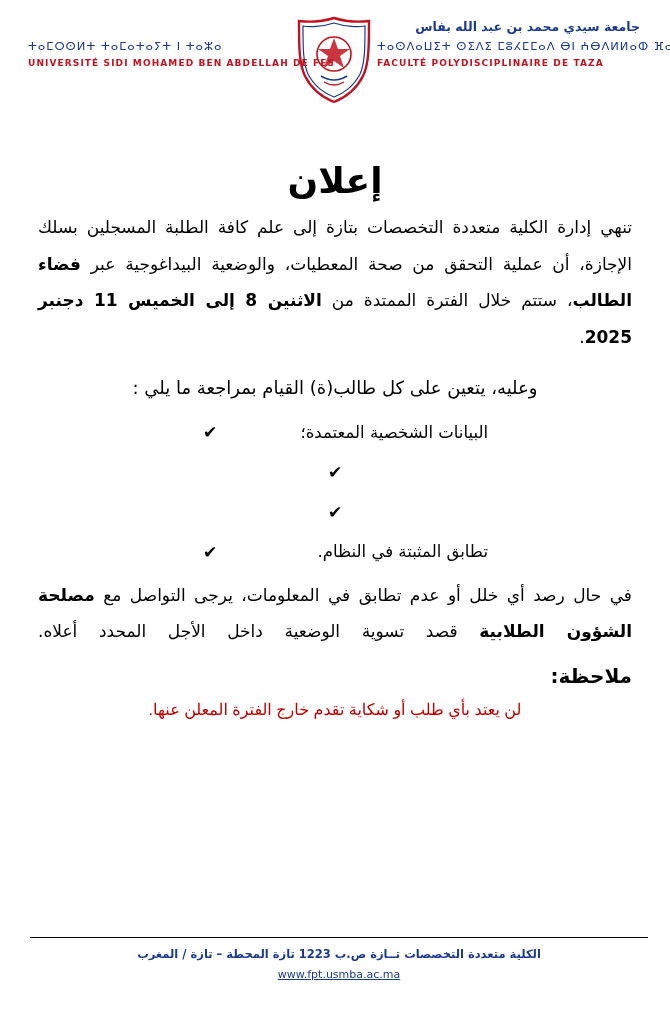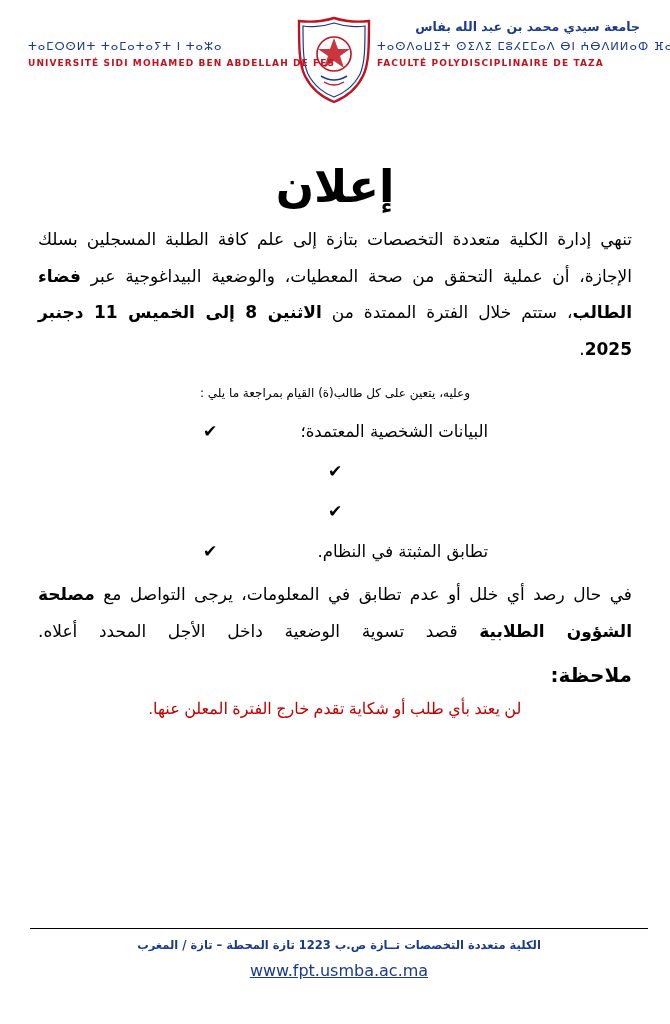--- a/index.html
+++ b/index.html
@@ -70,21 +70,21 @@
     display: flex;
     align-items: flex-start;
     justify-content: center;
     padding-top: 2px;
   }
 
   
   .doc-title {
     text-align: center;
     font-family: "DejaVu Sans", sans-serif;
-    font-size: 45px;
+    font-size: 36px;
     font-weight: bold;
     color: #000;
     margin-top: 54px;
     margin-bottom: 8px;
     letter-spacing: 0;
   }
 
   
   .content {
     flex: 1 1 auto;
@@ -100,21 +100,21 @@
     color: #000;
   }
   p.para.j {
     text-align: justify;
     text-align-last: justify;
   }
   .b { font-weight: bold; }
 
   .intro2 {
     font-family: "DejaVu Sans", sans-serif;
-    font-size: 12px;
+    font-size: 18px;
     line-height: 2.1;
     margin: 14px 0 6px 0;
     text-align: center;
     color: #000;
   }
 
   
   ul.checklist {
     list-style: none;
     margin: 6px 0 4px 0;
@@ -188,21 +188,21 @@
     display: flex;
     flex-direction: row;
     align-items: center;
     justify-content: center;
     gap: 4px;
     flex-wrap: nowrap;
   }
   .footer-link {
     color: #1a3a8f;
     text-decoration: underline;
-    font-size: 16px;
+    font-size: 11px;
     direction: ltr;
     white-space: nowrap;
   }
   .footer-phones {
     direction: rtl;
     white-space: nowrap;
   }
 </style>
 </head>
 <body>

